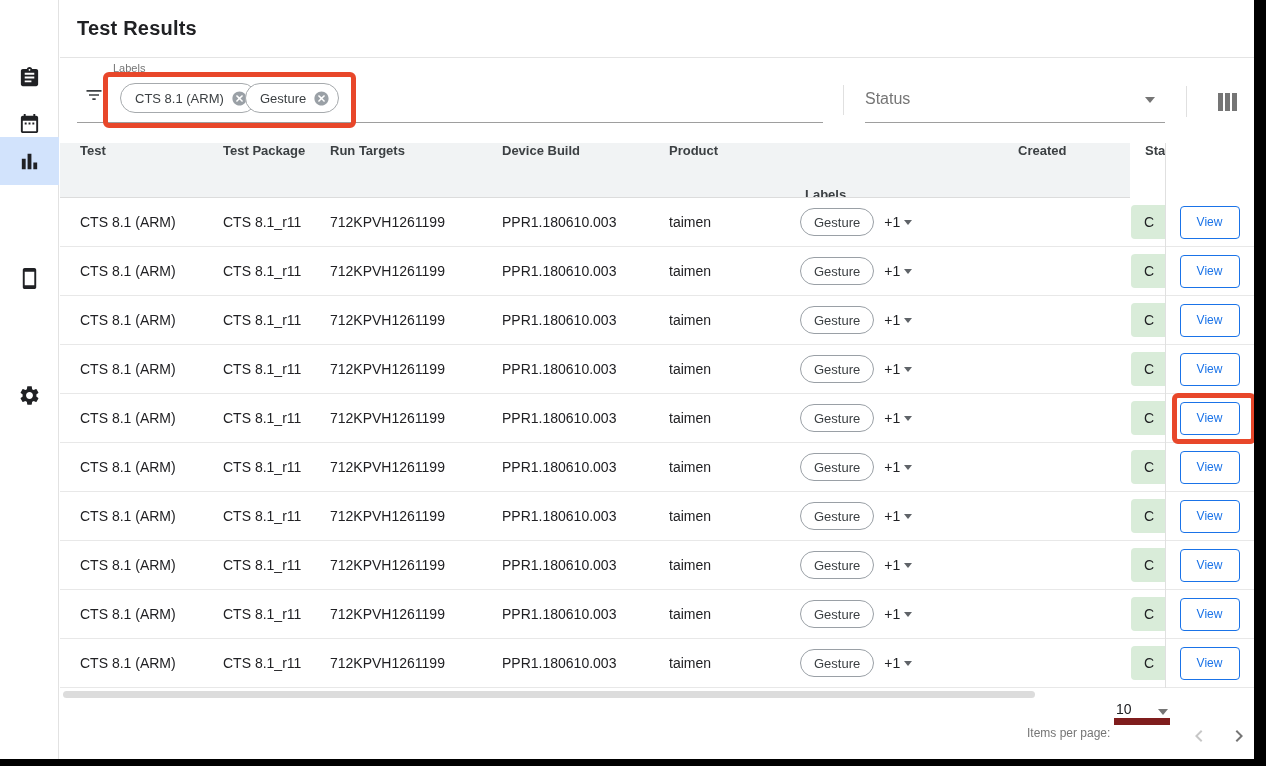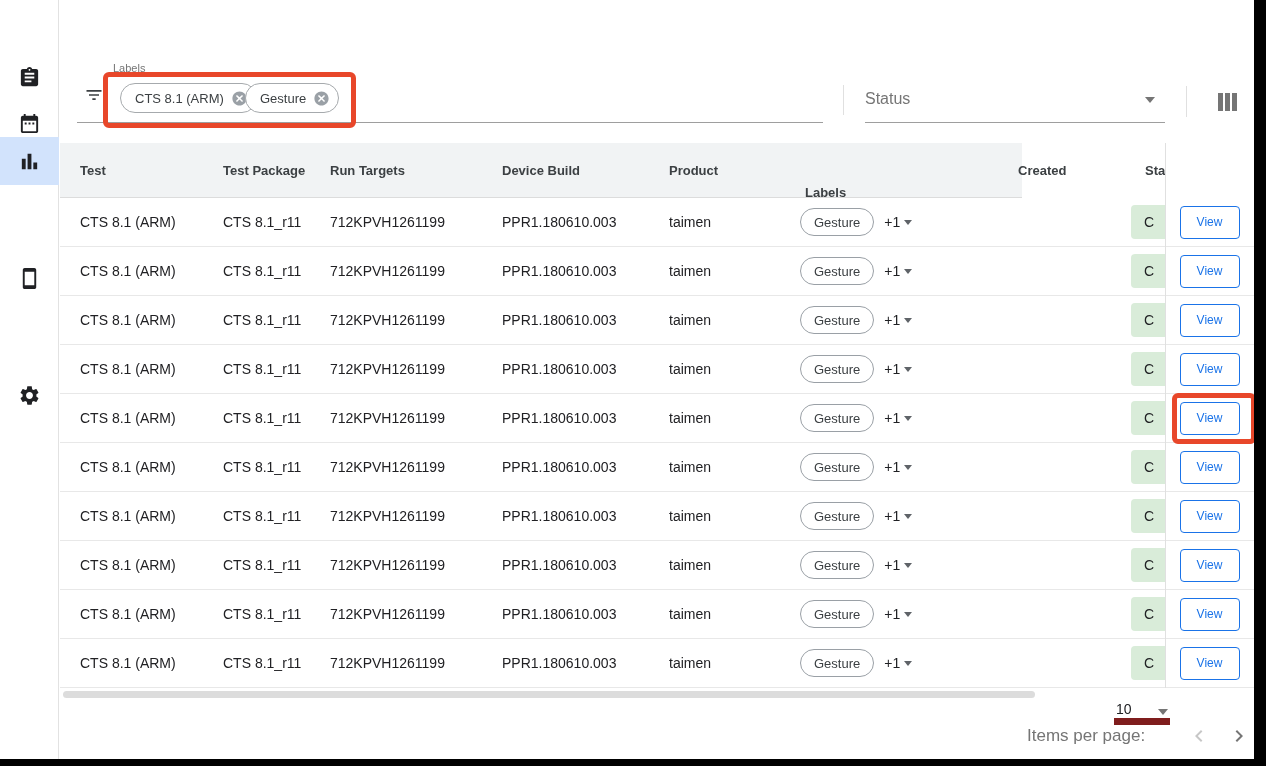--- a/index.html
+++ b/index.html
@@ -28,39 +28,39 @@
   .chip1 { left:43px; } .chip2 { left:168px; }
   .v-div { position:absolute; width:1px; background:#e0e0e0; }
   .status-select { position:absolute; left:805px; top:24px; width:300px; height:41px; border-bottom:1px solid #9e9e9e; cursor:pointer; }
   .status-label { position:absolute; left:0; top:8px; font-size:16px; color:#757575; }
   .dd-arrow { width:0; height:0; border-left:5px solid transparent; border-right:5px solid transparent; border-top:6px solid #757575; }
   .status-select .dd-arrow { position:absolute; right:10px; top:15px; }
   .columns-btn { position:absolute; left:1158px; top:35px; display:flex; gap:2px; cursor:pointer; }
   .columns-btn .bar { width:5px; height:18px; background:#757575; }
 
   
-  .thead { position:absolute; left:60px; top:143px; width:962px; height:55px; background:#f1f3f4; border-bottom:1px solid #dcdcdc; display:flex; align-items:center; z-index:1; }
+  .thead { position:absolute; left:60px; top:143px; width:1070px; height:55px; background:#f1f3f4; border-bottom:1px solid #dcdcdc; display:flex; z-index:1; }
   .th { font-size:13px; color:#3c4043; font-weight:bold; white-space:nowrap; overflow:hidden; flex-shrink:0; padding-left:20px; }
   .tbody { position:absolute; left:60px; top:198px; width:1194px; }
   .tr { display:flex; height:49px; background:#fff; border-bottom:1px solid #e8e8e8; align-items:center; }
   .td { font-size:14px; color:#212124; white-space:nowrap; overflow:hidden; flex-shrink:0; padding-left:20px; height:49px; display:flex; align-items:center; }
   .c0{width:143px}.c1{width:107px}.c2{width:172px}.c3{width:167px}.c4{width:136px}
   .c5{width:213px; padding-left:15px;}.c6{width:127px}.c7{width:40px; padding:0;}
   .c8{width:89px; padding:0; justify-content:center;}
   .row-chip { height:28px; border:1px solid #9aa0a6; border-radius:15px; display:flex; align-items:center; padding:0 13px; font-size:13px; color:#3c4043; background:#fff; }
   .more-labels { display:flex; align-items:center; margin-left:10px; cursor:pointer; }
   .more-labels span { font-size:14px; color:#202124; margin-right:4px; }
   .more-labels .dd-arrow { border-top-color:#5f6368; border-top-width:5px; border-left-width:4px; border-right-width:4px; }
   .status-badge { margin-left:6px; width:46px; height:34px; background:#d9ecd9; border-radius:4px; display:flex; align-items:center; padding-left:13px; font-size:14px; color:#202124; flex-shrink:0; }
   .view-btn { width:60px; height:33px; background:#fff; border:1px solid #1a73e8; border-radius:4px; color:#1a73e8; font-size:12px; font-family:"Liberation Sans",sans-serif; cursor:pointer; }
   .pinned-divider { position:absolute; left:1165px; top:143px; width:1px; height:545px; background:#e0e0e0; z-index:2; }
 
   
   .hscrollbar { position:absolute; left:63px; top:691px; width:972px; height:7px; border-radius:4px; background:#dcdcdc; cursor:pointer; }
-  .paginator-label { position:absolute; left:1027px; top:726px; font-size:17px; color:#757575; }
+  .paginator-label { position:absolute; left:1027px; top:726px; font-size:12px; color:#757575; }
   .page-size-select { position:absolute; left:1114px; top:699px; width:56px; height:26px; border-bottom:7px solid #7f1d1d; cursor:pointer; }
   .page-size-select .val { position:absolute; left:2px; top:2px; font-size:14px; color:#202124; }
   .page-size-select .dd-arrow { position:absolute; right:2px; top:10px; }
   .pg-btn { position:absolute; top:724px; width:24px; height:24px; cursor:pointer; }
   .pg-btn svg { width:24px; height:24px; }
   .pg-prev { left:1187px; } .pg-next { left:1227px; }
 
   
   .hl-box { position:absolute; border:5px solid #e8472a; border-radius:6px; z-index:50; pointer-events:none; }
   .hl-filter { left:103px; top:72px; width:253px; height:56px; }
@@ -94,20 +94,23 @@
           <path d="M17 1.01 7 1c-1.1 0-2 .9-2 2v18c0 1.1.9 2 2 2h10c1.1 0 2-.9 2-2V3c0-1.1-.9-1.99-2-1.99zM17 19H7V5h10v14z"></path>
         </svg>
     </div>
     <div class="nav-item" style="top:371px;">
       <svg viewBox="0 0 24 24">
           <path d="M19.14 12.94c.04-.3.06-.61.06-.94 0-.32-.02-.64-.07-.94l2.03-1.58c.18-.14.23-.41.12-.61l-1.92-3.32c-.12-.22-.37-.29-.59-.22l-2.39.96c-.5-.38-1.03-.7-1.62-.94l-.36-2.54c-.04-.24-.24-.41-.48-.41h-3.84c-.24 0-.43.17-.47.41l-.36 2.54c-.59.24-1.13.57-1.62.94l-2.39-.96c-.22-.08-.47 0-.59.22L2.74 8.87c-.12.21-.08.47.12.61l2.03 1.58c-.05.3-.09.63-.09.94s.02.64.07.94l-2.03 1.58c-.18.14-.23.41-.12.61l1.92 3.32c.12.22.37.29.59.22l2.39-.96c.5.38 1.03.7 1.62.94l.36 2.54c.05.24.24.41.48.41h3.84c.24 0 .44-.17.47-.41l.36-2.54c.59-.24 1.13-.56 1.62-.94l2.39.96c.22.08.47 0 .59-.22l1.92-3.32c.12-.22.07-.47-.12-.61l-2.01-1.58zM12 15.6c-1.98 0-3.6-1.62-3.6-3.6s1.62-3.6 3.6-3.6 3.6 1.62 3.6 3.6-1.62 3.6-3.6 3.6z"></path>
         </svg>
     </div>
   </nav>
 
+  <header class="topbar">
+    <h1 class="page-title">Test Results</h1>
+  </header>
 
   <div class="toolbar">
     <div class="filter-list-btn">
       <svg viewBox="0 0 24 24">
           <path d="M10 18h4v-2h-4v2zM3 6v2h18V6H3zm3 7h12v-2H6v2z"></path>
         </svg>
     </div>
     <span class="filter-float-label">Labels</span>
     <div class="filter-field">
       <div class="chip chip1">

